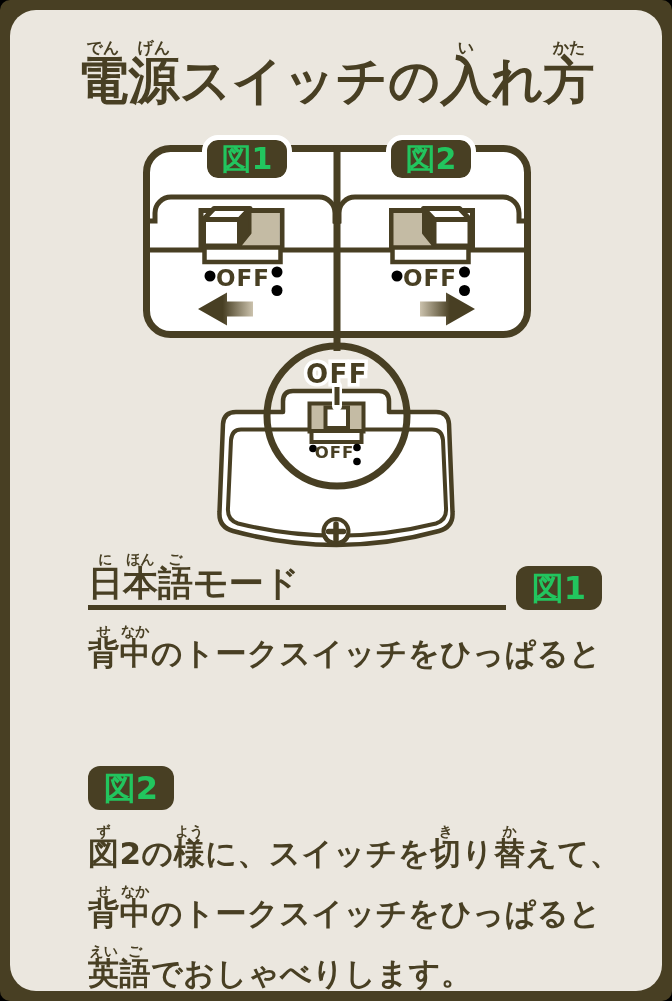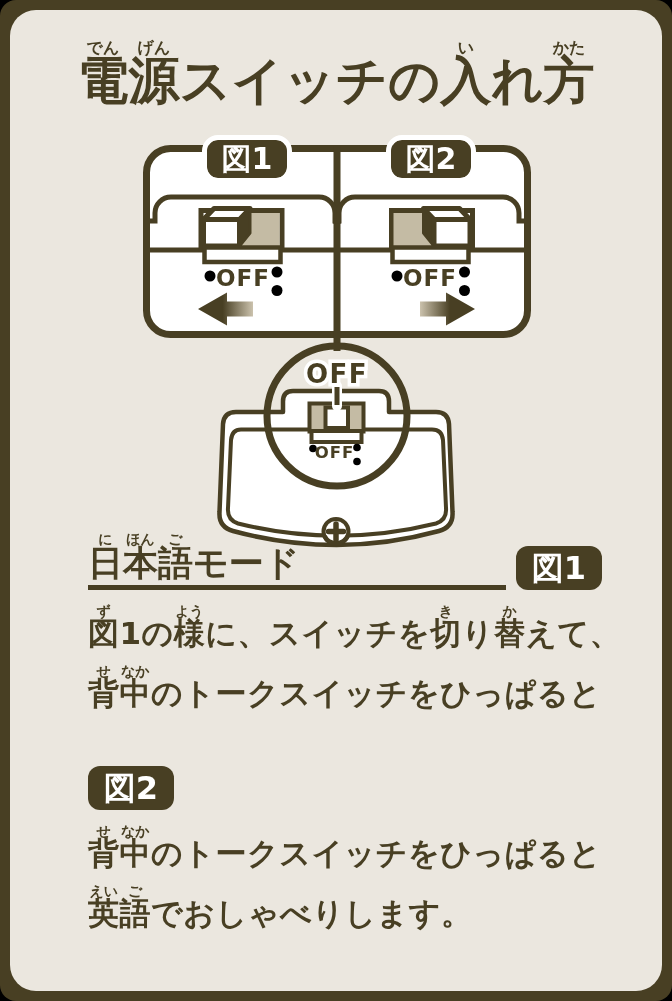--- a/index.html
+++ b/index.html
@@ -1,41 +1,41 @@
 <!DOCTYPE html>
 <html><head>
 <meta charset="utf-8">
 <style>
   html,body{margin:0;padding:0;background:#000;}
-  .page{position:relative;width:672px;height:1001px;background:#483f23;border-radius:16px;overflow:hidden;
+  .page{position:relative;width:672px;height:1001px;background:#483f23;border-radius:10px;overflow:hidden;
         font-family:"DejaVu Sans",sans-serif;color:#483f23;}
   .card{position:absolute;left:10px;top:10px;right:10px;bottom:10px;background:#ebe7df;border-radius:26px;}
 
   
   .title{position:absolute;top:40px;left:0;width:100%;text-align:center;
          font-size:51px;font-weight:bold;line-height:1.05;white-space:nowrap;}
   ruby{ruby-position:over;ruby-align:center;}
   rt{font-size:14px;font-weight:bold;letter-spacing:0;}
   .title rt{font-size:16px;}
 
   
   .diagram-svg{position:absolute;left:0;top:128px;width:672px;height:432px;}
   .fig-badge{position:absolute;width:80px;height:38px;background:#483f23;border-radius:11px;
-             outline:5px solid #fff;color:#ffffff;display:flex;align-items:center;justify-content:center;
+             outline:5px solid #fff;color:#22c55e;display:flex;align-items:center;justify-content:center;
              font-size:30px;font-weight:bold;line-height:1;}
   .fig-badge .tab{position:absolute;left:12px;top:-14px;z-index:-1;background:#483f23;border-radius:6px;
                   outline:5px solid #fff;font-size:13px;font-weight:bold;padding:1px 5px;line-height:14px;}
   .fig-badge.plain{outline:none;width:86px;height:44px;font-size:32px;border-radius:12px;flex:0 0 auto;}
   .fig-badge.plain .tab{outline:none;}
   #badge-fig1{left:207px;top:140px;}
   #badge-fig2{left:391px;top:140px;}
 
   
   .section{position:absolute;left:88px;width:514px;}
-  #section-jp{top:532px;}
+  #section-jp{top:552px;}
   #section-en{top:766px;}
   .section-head{display:flex;align-items:flex-end;}
   .head-title{flex:1;font-size:35px;font-weight:bold;line-height:1.05;border-bottom:5px solid #483f23;
               padding-bottom:3px;margin-right:10px;white-space:nowrap;}
   .section-head .fig-badge.plain{position:relative;margin-bottom:0;}
   .body-text{margin-top:4px;}
   .line{font-size:31px;font-weight:bold;line-height:1.1;margin-top:14px;white-space:nowrap;letter-spacing:0.5px;}
 
   svg text{font-family:"DejaVu Sans",sans-serif;font-weight:bold;fill:#483f23;}
 </style>
@@ -139,30 +139,30 @@
 
   <div class="section" id="section-jp">
     <div class="section-head">
       <div class="head-title"><ruby><span>日</span><rt>に</rt></ruby><ruby><span>本</span><rt>ほん</rt></ruby><ruby><span>語</span><rt>ご</rt></ruby>モード</div>
       <div class="fig-badge plain">
         <span class="tab">ず</span>
         <span>図1</span>
       </div>
     </div>
     <div class="body-text">
-      <div class="line"><ruby><span>図</span><rt>ず</rt></ruby>1の<ruby><span>様</span><rt>よう</rt></ruby>に、スイッチを<ruby><span>切</span><rt>き</rt></ruby>り<ruby><span>替</span><rt>か</rt></ruby>えて、</div>
       <div class="line"><ruby><span>背</span><rt>せ</rt></ruby><ruby><span>中</span><rt>なか</rt></ruby>のトークスイッチをひっぱると</div>
     </div>
   </div>
 
   <div class="section" id="section-en">
     <div class="section-head">
       <div class="fig-badge plain">
         <span class="tab">ず</span>
         <span>図2</span>
       </div>
     </div>
     <div class="body-text">
+      <div class="line"><ruby><span>図</span><rt>ず</rt></ruby>2の<ruby><span>様</span><rt>よう</rt></ruby>に、スイッチを<ruby><span>切</span><rt>き</rt></ruby>り<ruby><span>替</span><rt>か</rt></ruby>えて、</div>
       <div class="line"><ruby><span>背</span><rt>せ</rt></ruby><ruby><span>中</span><rt>なか</rt></ruby>のトークスイッチをひっぱると</div>
       <div class="line"><ruby><span>英</span><rt>えい</rt></ruby><ruby><span>語</span><rt>ご</rt></ruby>でおしゃべりします。</div>
     </div>
   </div>
 </div>
 
 </body></html>

